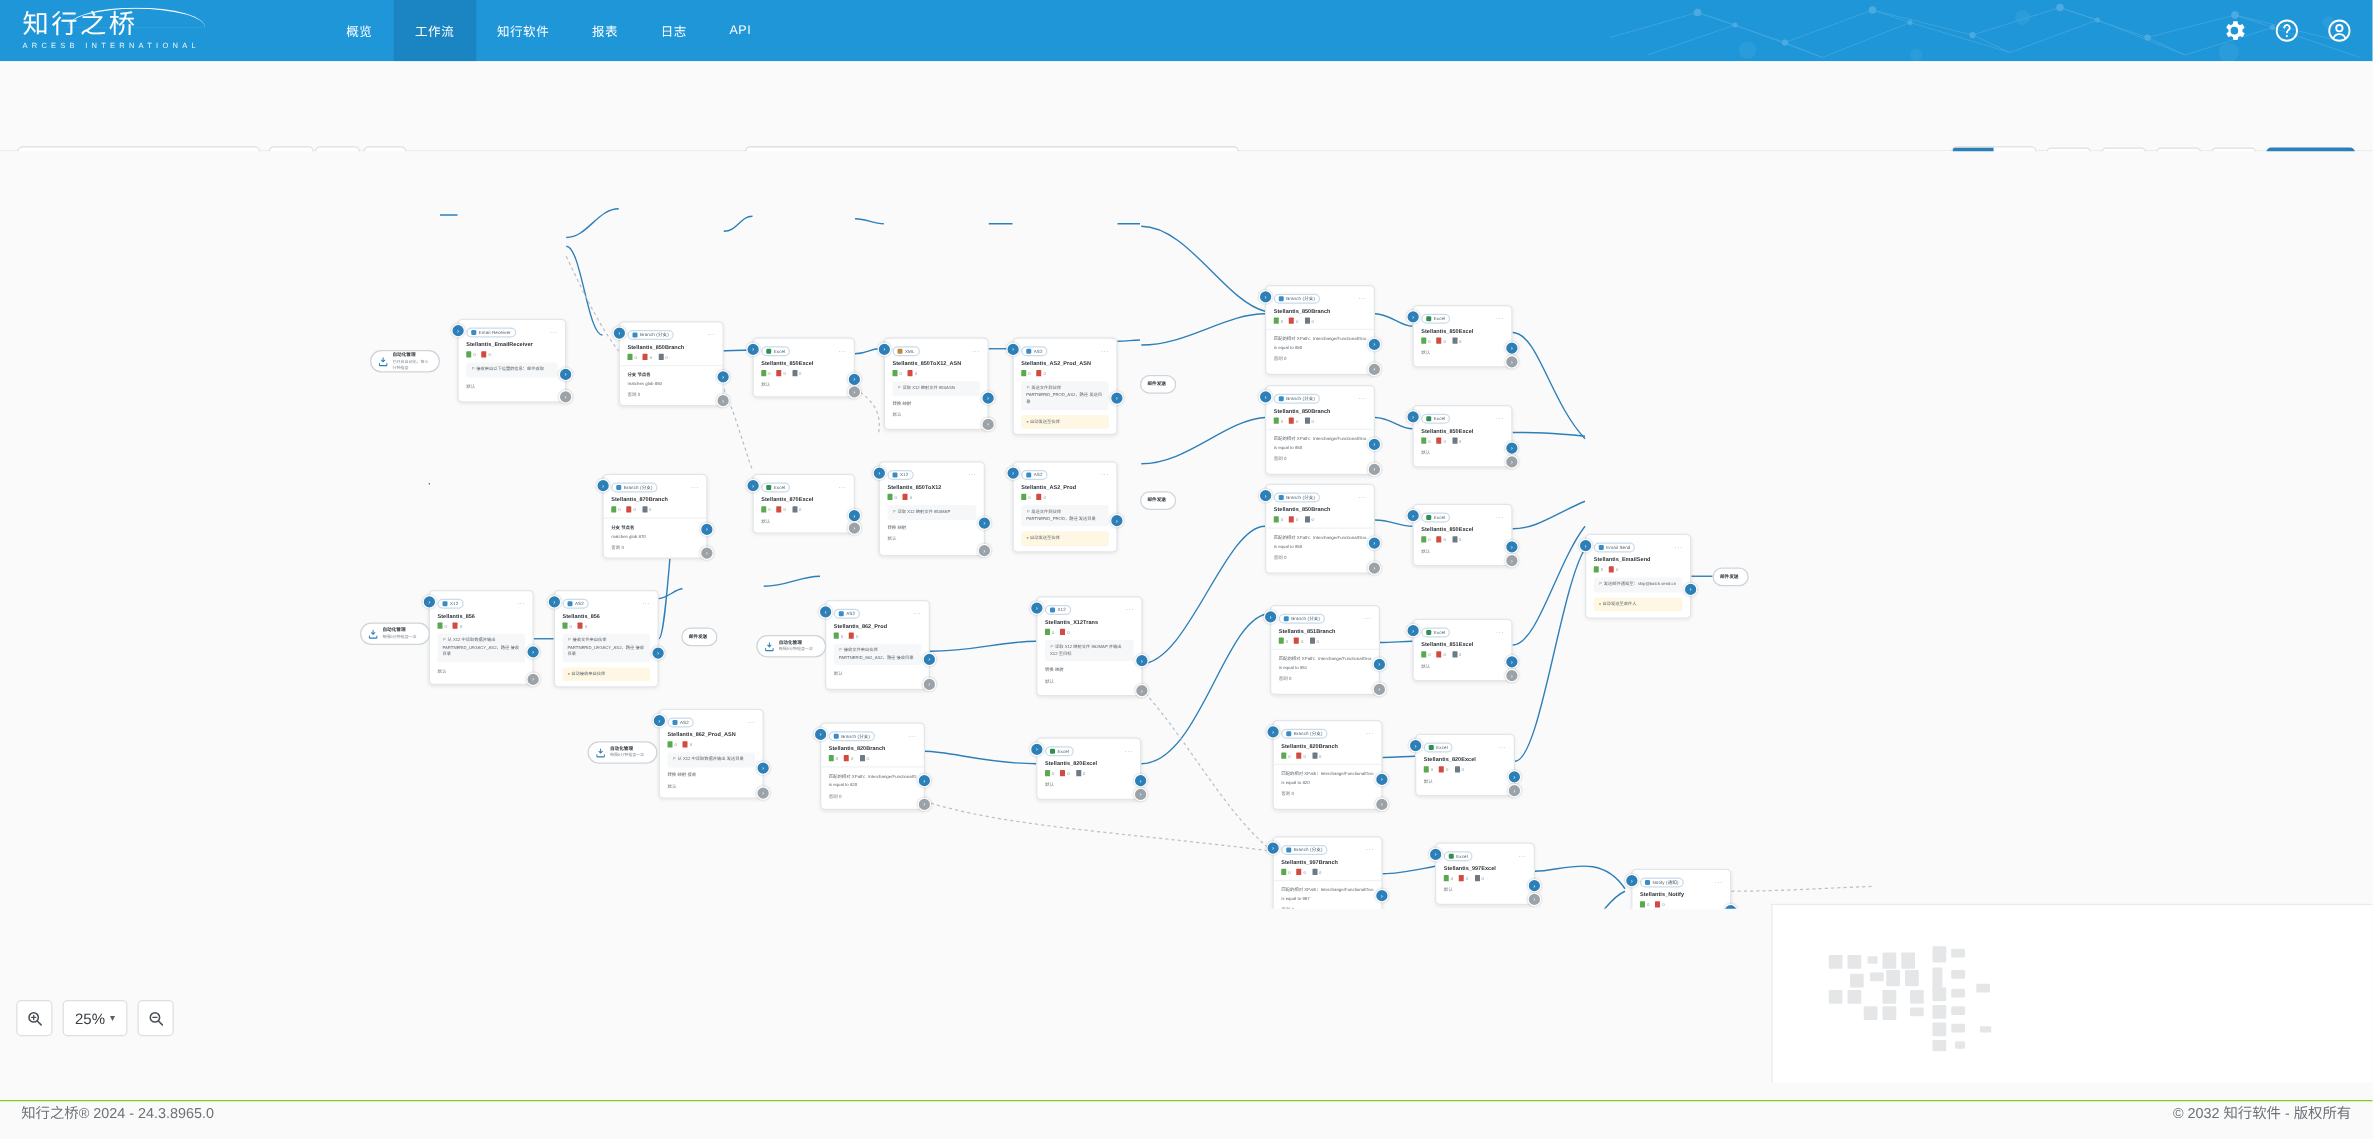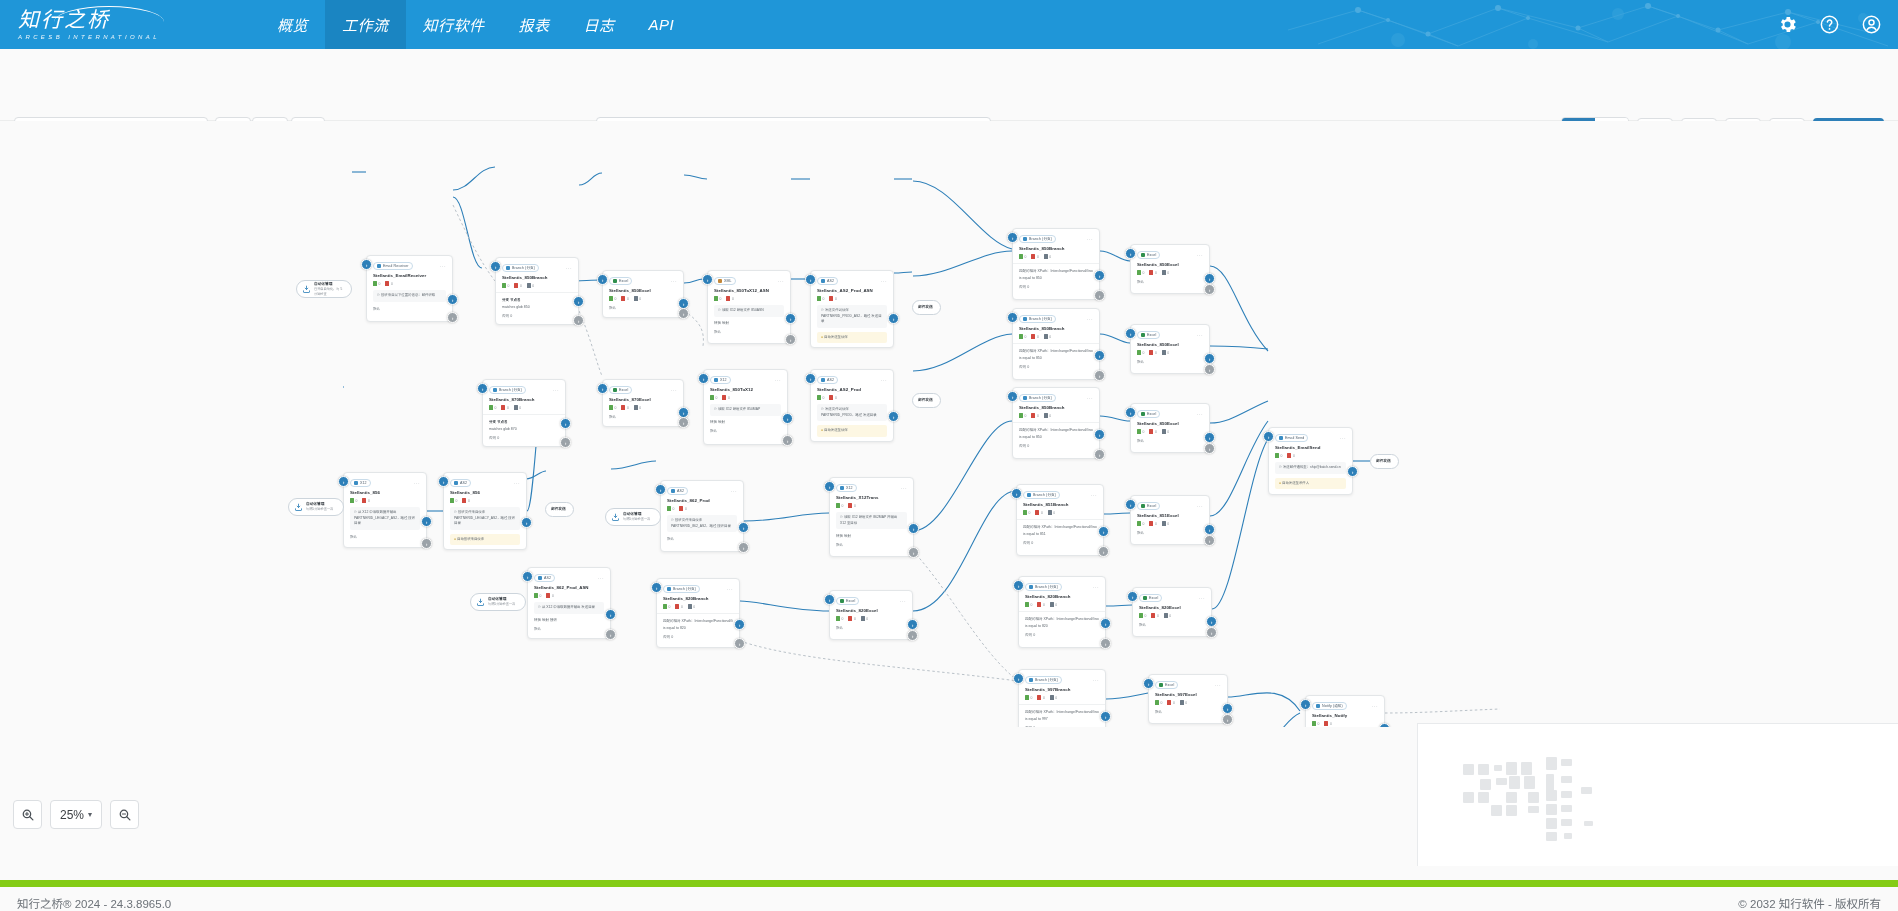--- a/index.html
+++ b/index.html
@@ -5,34 +5,34 @@
   * { box-sizing: border-box; margin: 0; padding: 0; }
   html, body {
     width: 1898px; height: 911px;
     font-family: "Liberation Sans", "DejaVu Sans", sans-serif;
     background: #fafafa; overflow: hidden;
   }
 
   
   #app-header {
     position: absolute; top: 0; left: 0; width: 1898px; height: 49px;
-    background: #1f96d8; display: flex; align-items: center; overflow: hidden; font-style: italic;
+    background: #1f96d8; display: flex; align-items: center; overflow: hidden;
   }
   #header-deco { position: absolute; right: 0; top: 0; width: 620px; height: 49px; opacity: .35; }
   #brand-logo { position: relative; margin-left: 18px; width: 180px; color: #fff; z-index: 2; }
   #brand-logo .bl-main { font-size: 21px; letter-spacing: 2px; font-weight: 400; line-height: 22px; }
   #brand-logo .bl-sub { font-size: 6px; letter-spacing: 3.4px; margin-top: 3px; opacity: .92; }
   #brand-logo .bl-arc {
     position: absolute; left: 36px; top: -3px; width: 110px; height: 16px;
     border-top: 1.6px solid #fff; border-radius: 50%/100% 100% 0 0;
   }
   #main-nav { display: flex; align-items: stretch; height: 49px; margin-left: 62px; z-index: 2; }
   .nav-item {
     display: flex; align-items: center; padding: 0 17px; color: #fff;
-    font-size: 15px; cursor: pointer; letter-spacing: .5px;
+    font-size: 10px; cursor: pointer; letter-spacing: .5px;
   }
   .nav-item.active { background: #1a85c2; }
   #header-actions { position: absolute; right: 16px; top: 0; height: 49px; display: flex; align-items: center; gap: 21px; z-index: 2; }
   .hdr-icon { width: 21px; height: 21px; color: #fff; cursor: pointer; display: block; }
 
   
   #toolbar {
     position: absolute; top: 49px; left: 0; width: 1898px; height: 72px;
     background: #fafafa; border-bottom: 1px solid #eceded;
   }
@@ -141,22 +141,22 @@
     display: flex; align-items: center; justify-content: center; gap: 4px; font-size: 12px;
     color: #3c4044; cursor: pointer; padding: 0 9px;
   }
   #minimap {
     position: absolute; left: 1417px; top: 723px; width: 481px; height: 143px;
     background: #fff; border-top: 1px solid #e8eaec; border-left: 1px solid #e8eaec; overflow: hidden; z-index: 15;
   }
   .mm-rect { position: absolute; background: #e4e6e8; border-radius: 1px; }
   #app-footer {
     position: absolute; left: 0; top: 880px; width: 1898px; height: 31px;
-    background: #fafafa; border-top: 7px solid #84cc16; display: flex;
-    align-items: flex-end; justify-content: space-between; padding: 0 17px;
+    background: #fafafa; border-top: 1px solid #84cc16; display: flex;
+    align-items: flex-start; justify-content: space-between; padding: 0 17px;
     font-size: 11.5px; color: #6c7278;
   }
 </style>
 </head>
 <body>
 
 <div id="app-header">
   <svg id="header-deco" viewBox="0 0 620 49">
     <g stroke="#7fc6e8" stroke-width="0.7" fill="none">
       <path d="M10 30 L80 10 L150 34 L220 8 L300 28 L370 6 L440 30 L510 12 L590 32"></path>

